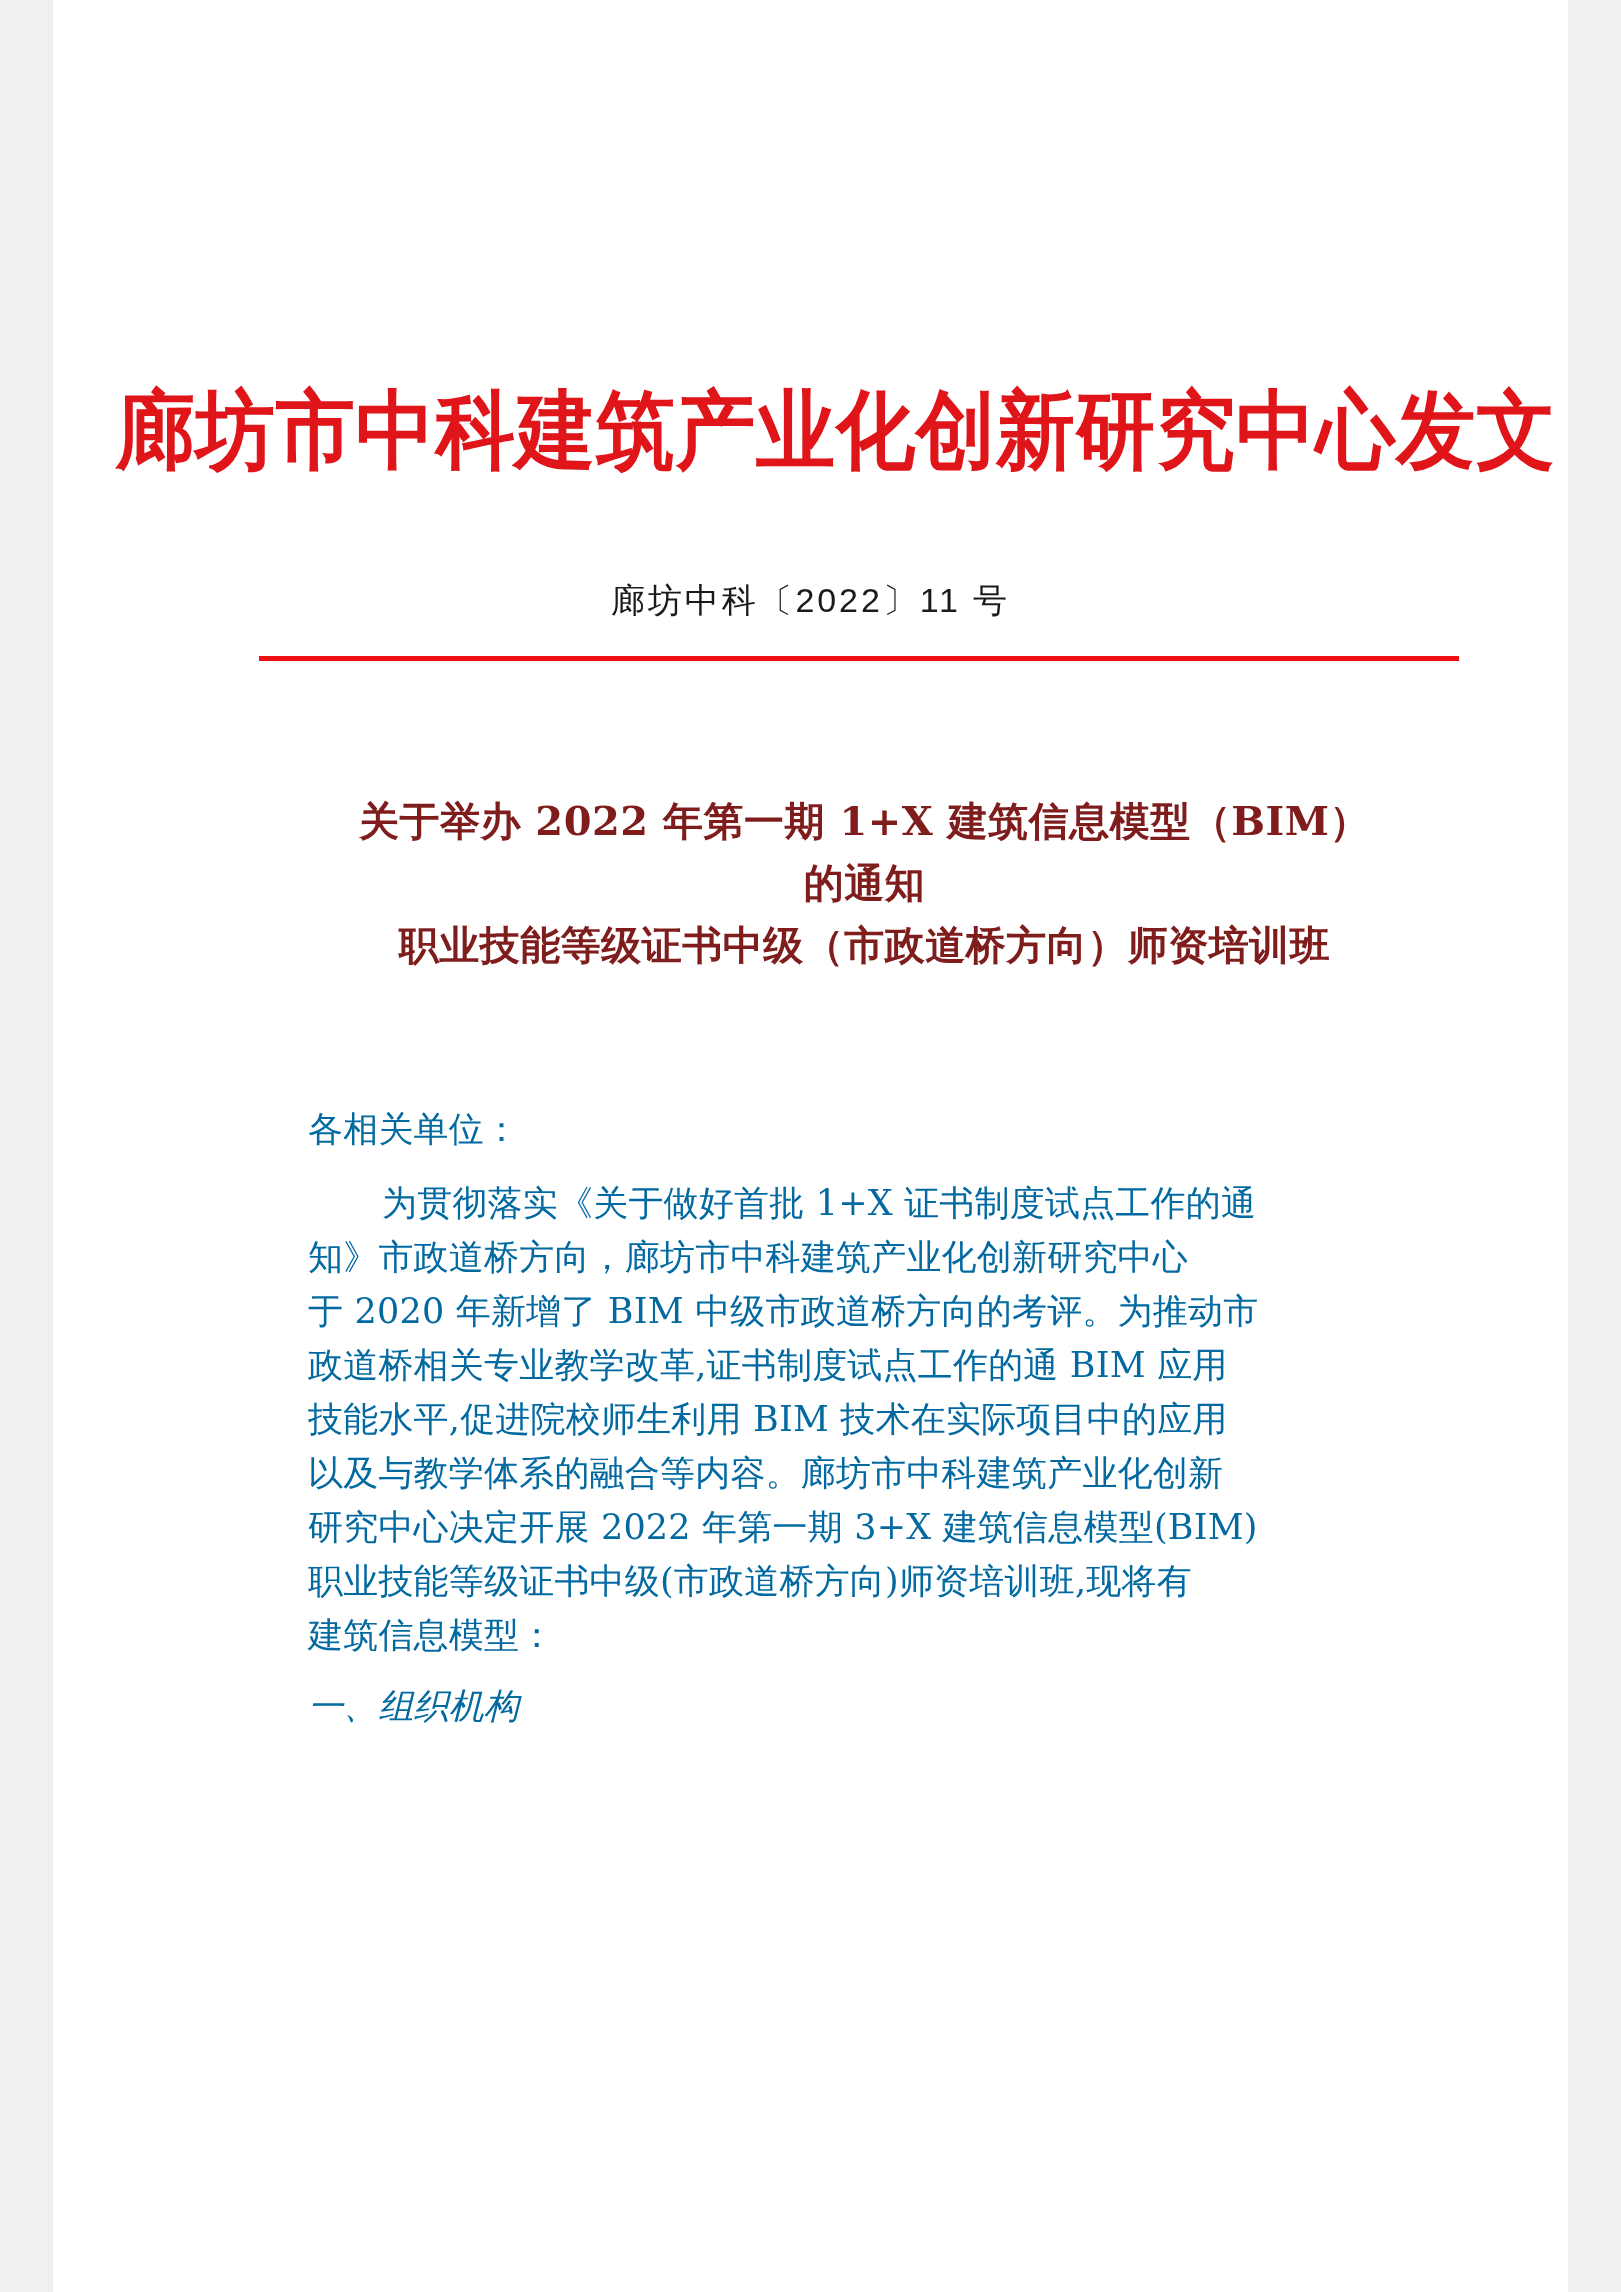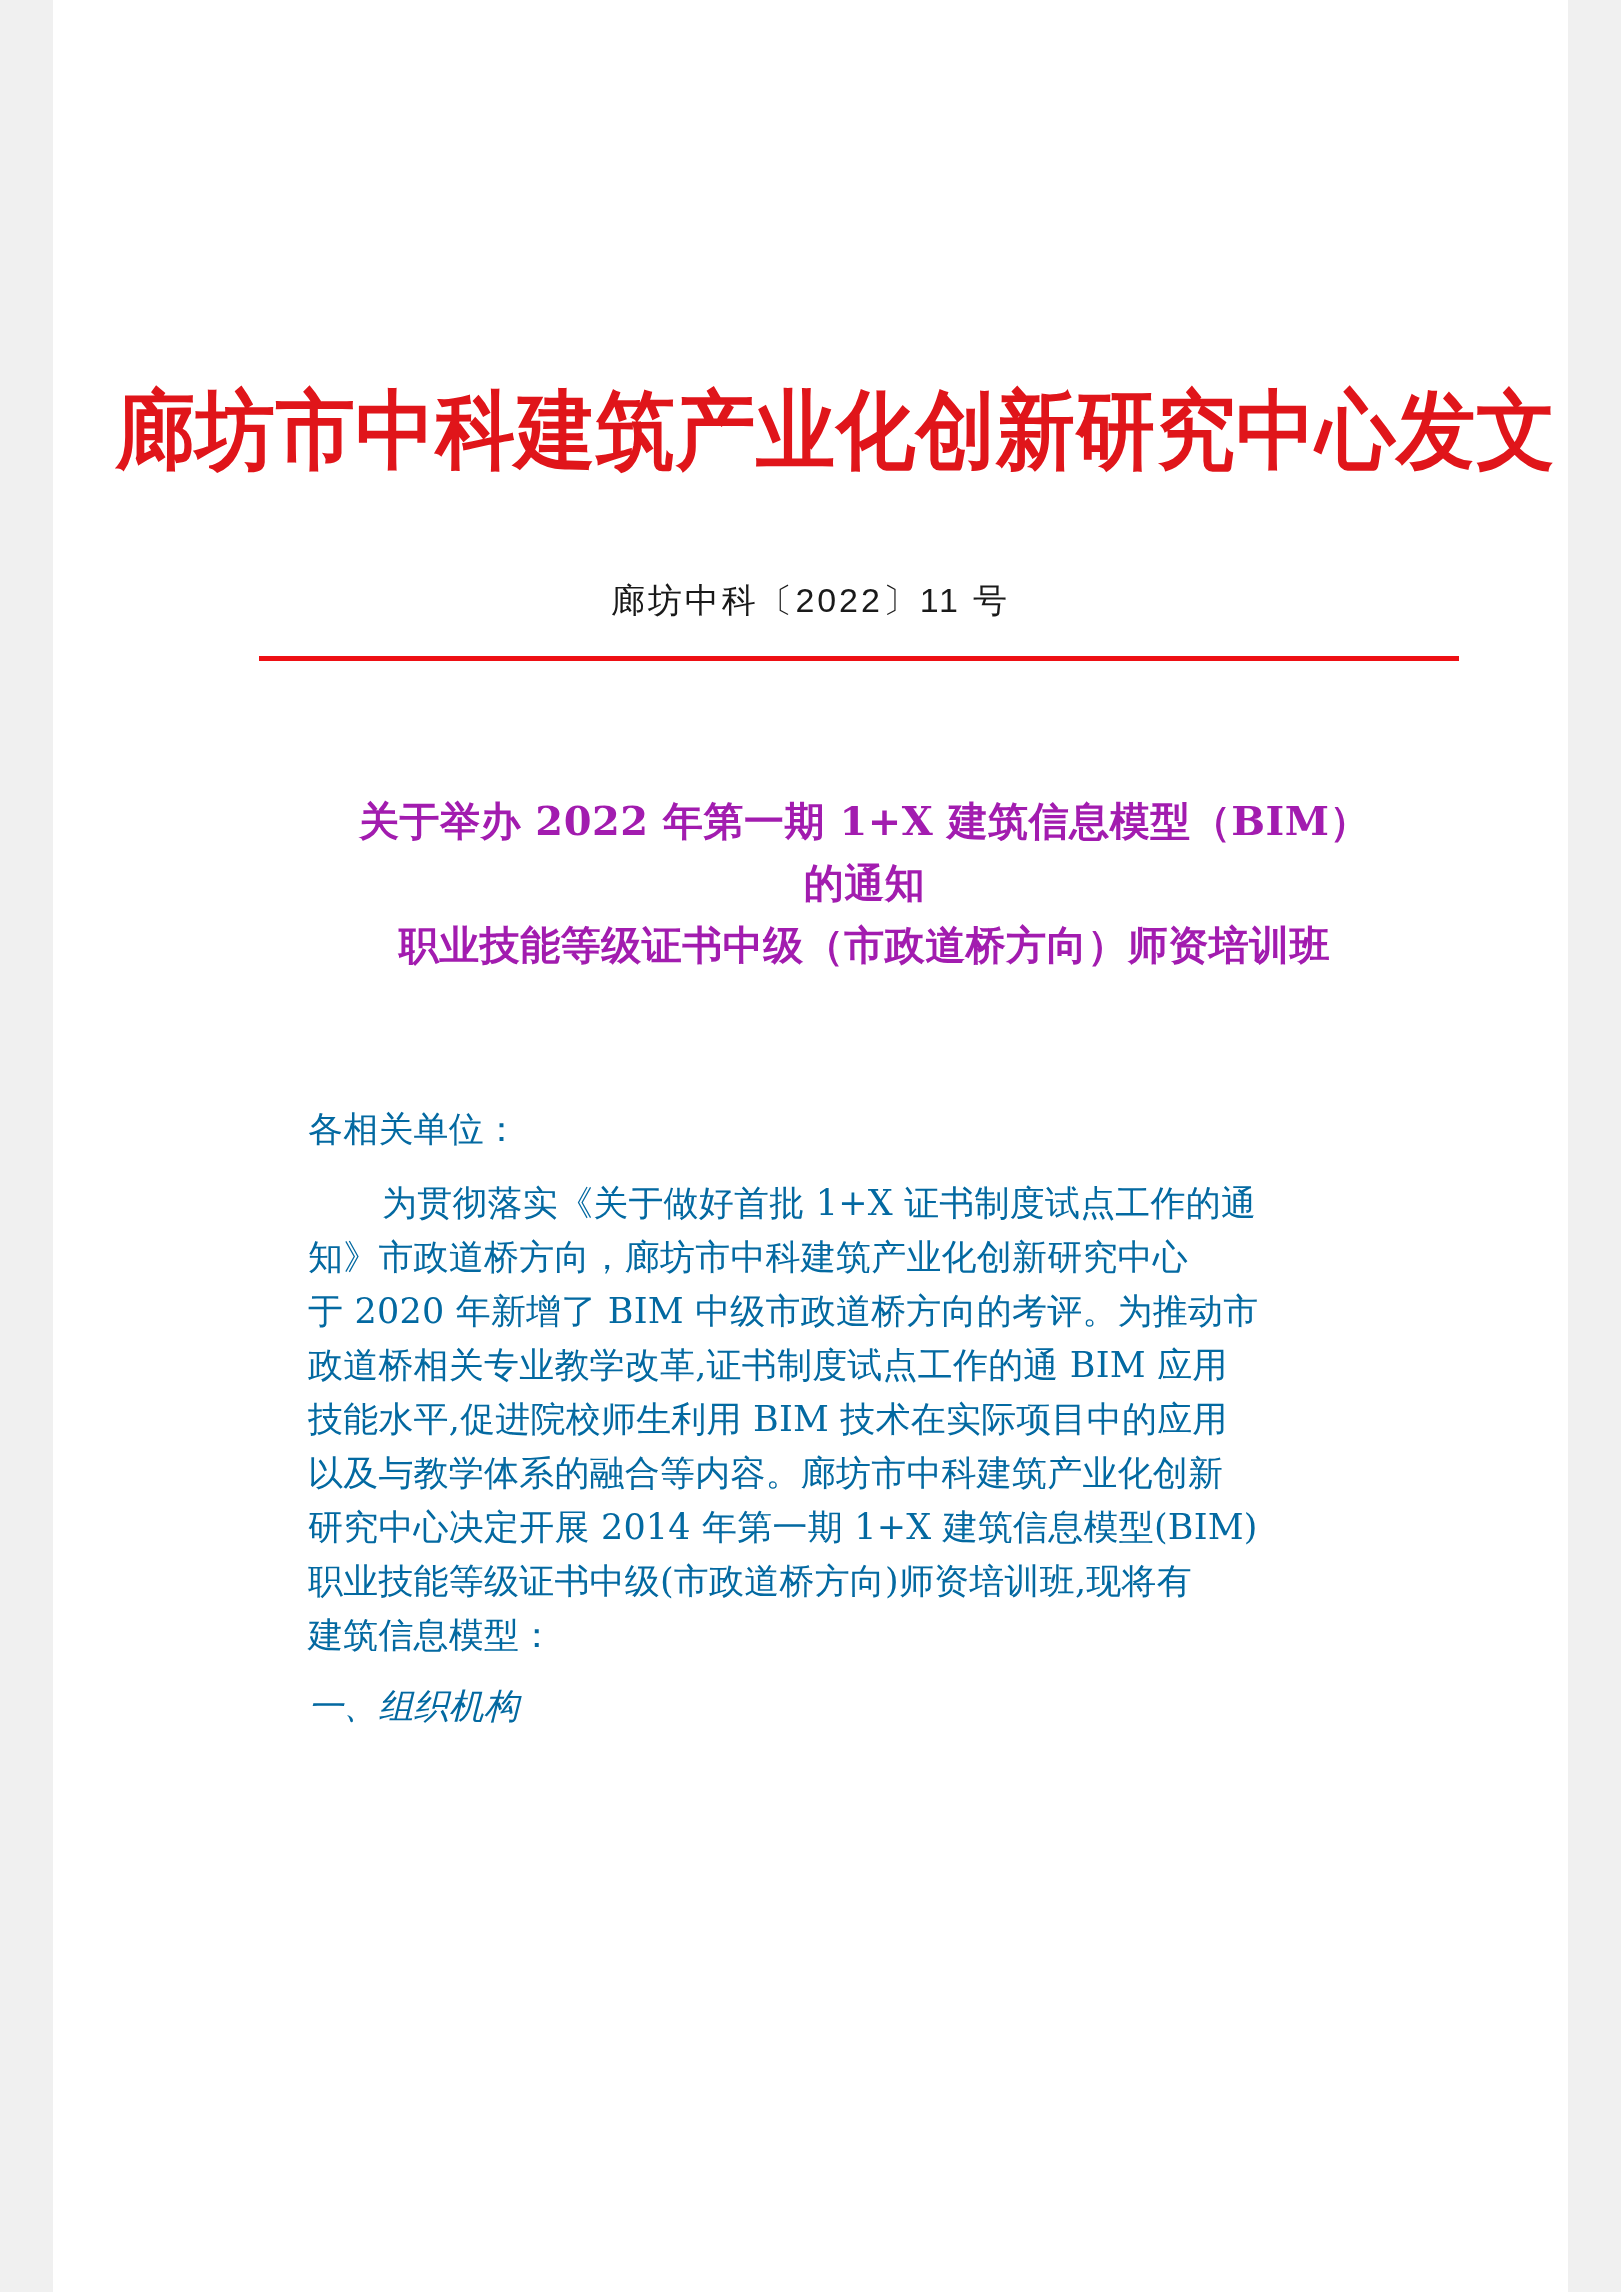--- a/index.html
+++ b/index.html
@@ -63,21 +63,21 @@
     background: #EE1014;
   }
 
   
   .doc-title {
     position: absolute;
     left: 221px;
     top: 790px;
     width: 1181px;
     text-align: center;
-    color: #a21caf;
+    color: #7f1d1d;
     font-family: "DejaVu Serif", "Liberation Serif", serif;
     font-weight: 700;
     font-size: 40px;
     line-height: 62px;
     letter-spacing: 0.5px;
   }
   .doc-title .tline {
     display: block;
     white-space: nowrap;
   }
@@ -134,21 +134,21 @@
 
   <div class="body-block">
     <span class="salutation">各相关单位：</span>
 
     <span class="para-line indent">为贯彻落实《关于做好首批 1+X 证书制度试点工作的通</span>
     <span class="para-line">知》市政道桥方向，廊坊市中科建筑产业化创新研究中心</span>
     <span class="para-line">于 2020 年新增了 BIM 中级市政道桥方向的考评。为推动市</span>
     <span class="para-line">政道桥相关专业教学改革,证书制度试点工作的通 BIM 应用</span>
     <span class="para-line">技能水平,促进院校师生利用 BIM 技术在实际项目中的应用</span>
     <span class="para-line">以及与教学体系的融合等内容。廊坊市中科建筑产业化创新</span>
-    <span class="para-line">研究中心决定开展 2014 年第一期 1+X 建筑信息模型(BIM)</span>
+    <span class="para-line">研究中心决定开展 2022 年第一期 3+X 建筑信息模型(BIM)</span>
     <span class="para-line">职业技能等级证书中级(市政道桥方向)师资培训班,现将有</span>
     <span class="para-line">建筑信息模型：</span>
 
     <span class="section-heading">一、组织机构</span>
   </div>
 
 </div>
 
 
 </body></html>

